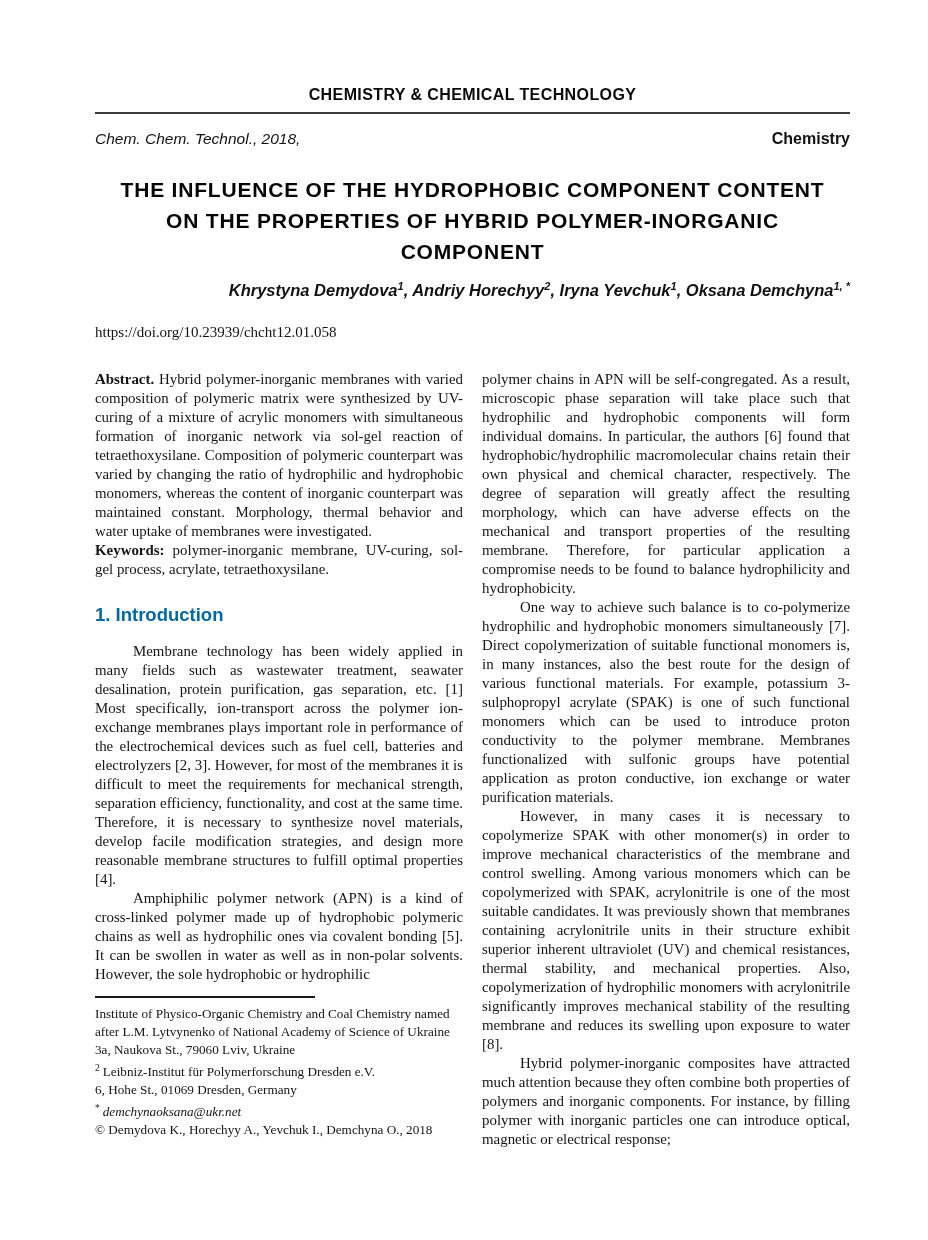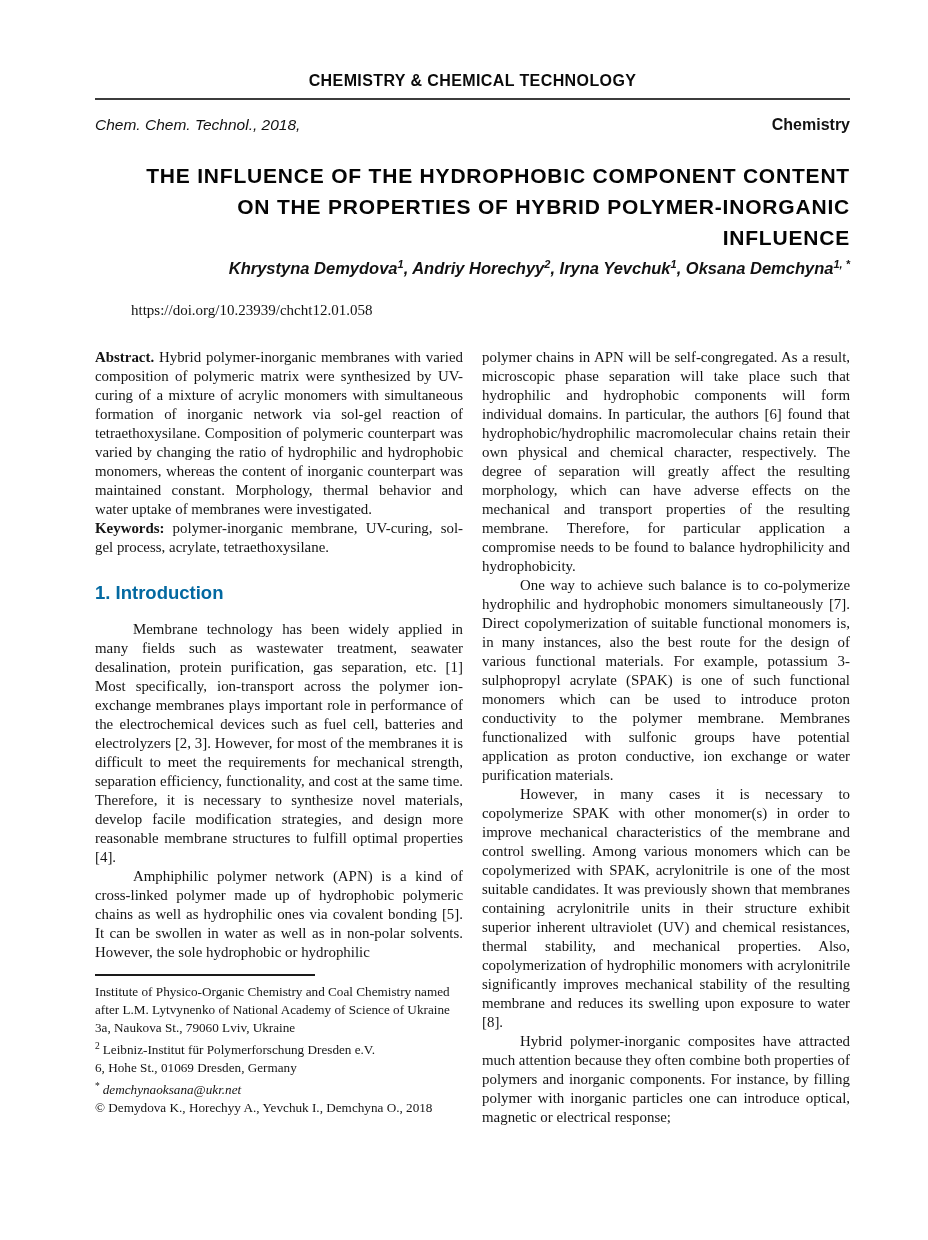--- a/index.html
+++ b/index.html
@@ -8,21 +8,21 @@
     background: #ffffff;
     overflow: hidden;
   }
   .page {
     position: relative;
     width: 928px; height: 1240px;
     color: #121212;
   }
   .content {
     position: absolute;
-    left: 95px; top: 72px;
+    left: 95px; top: 86px;
     width: 755px;
   }
   .running-head {
     text-align: center;
     font-family: "Liberation Sans", sans-serif;
     font-weight: bold;
     font-size: 16px;
     letter-spacing: 0.4px;
     color: #0a0a0a;
   }
@@ -36,43 +36,42 @@
     display: flex;
     justify-content: space-between;
     align-items: flex-start;
     font-family: "Liberation Sans", sans-serif;
     font-size: 15.5px;
     line-height: 23px;
   }
   .journal-ref { font-style: italic; }
   .section-label { font-weight: bold; font-style: normal; font-size: 16px; }
   .title {
-    margin: 24px 0 4px 0;
-    text-align: right;
+    margin: 24px 0 12px 0;
+    text-align: center;
     font-family: "Liberation Sans", sans-serif;
     font-weight: bold;
     font-size: 21px;
     line-height: 31px;
     letter-spacing: 0.8px;
     color: #050505;
   }
   .authors {
     margin-top: 3px;
     text-align: right;
     font-family: "Liberation Sans", sans-serif;
     font-weight: bold;
     font-style: italic;
     font-size: 16.5px;
   }
   .authors sup { font-size: 11px; }
   .doi {
     margin-top: 24px;
     font-family: "Liberation Serif", serif;
     font-size: 15px;
-    margin-left: 36px;
   }
   .columns {
     margin-top: 29px;
     display: flex;
     gap: 19px;
   }
   .col {
     width: 368px;
     font-family: "Liberation Serif", serif;
     font-size: 14.9px;
@@ -128,21 +127,21 @@
     <div class="journal-row">
       <div class="journal-ref">
         <div>Chem. Chem. Technol., 2018,</div>
       </div>
       <div class="section-label">Chemistry</div>
     </div>
 
     <div class="title">
       <div>THE INFLUENCE OF THE HYDROPHOBIC COMPONENT CONTENT</div>
       <div>ON THE PROPERTIES OF HYBRID POLYMER-INORGANIC</div>
-      <div>INFLUENCE</div>
+      <div>COMPONENT</div>
     </div>
 
     <div class="authors">
       <span><span>Khrystyna Demydova</span><sup>1</sup><span>, </span></span><span><span>Andriy Horechyy</span><sup>2</sup><span>, </span></span><span><span>Iryna Yevchuk</span><sup>1</sup><span>, </span></span><span><span>Oksana Demchyna</span><sup>1, *</sup><span></span></span>
     </div>
 
     <div class="doi">https://doi.org/10.23939/chcht12.01.058</div>
 
     <div class="columns">
 

